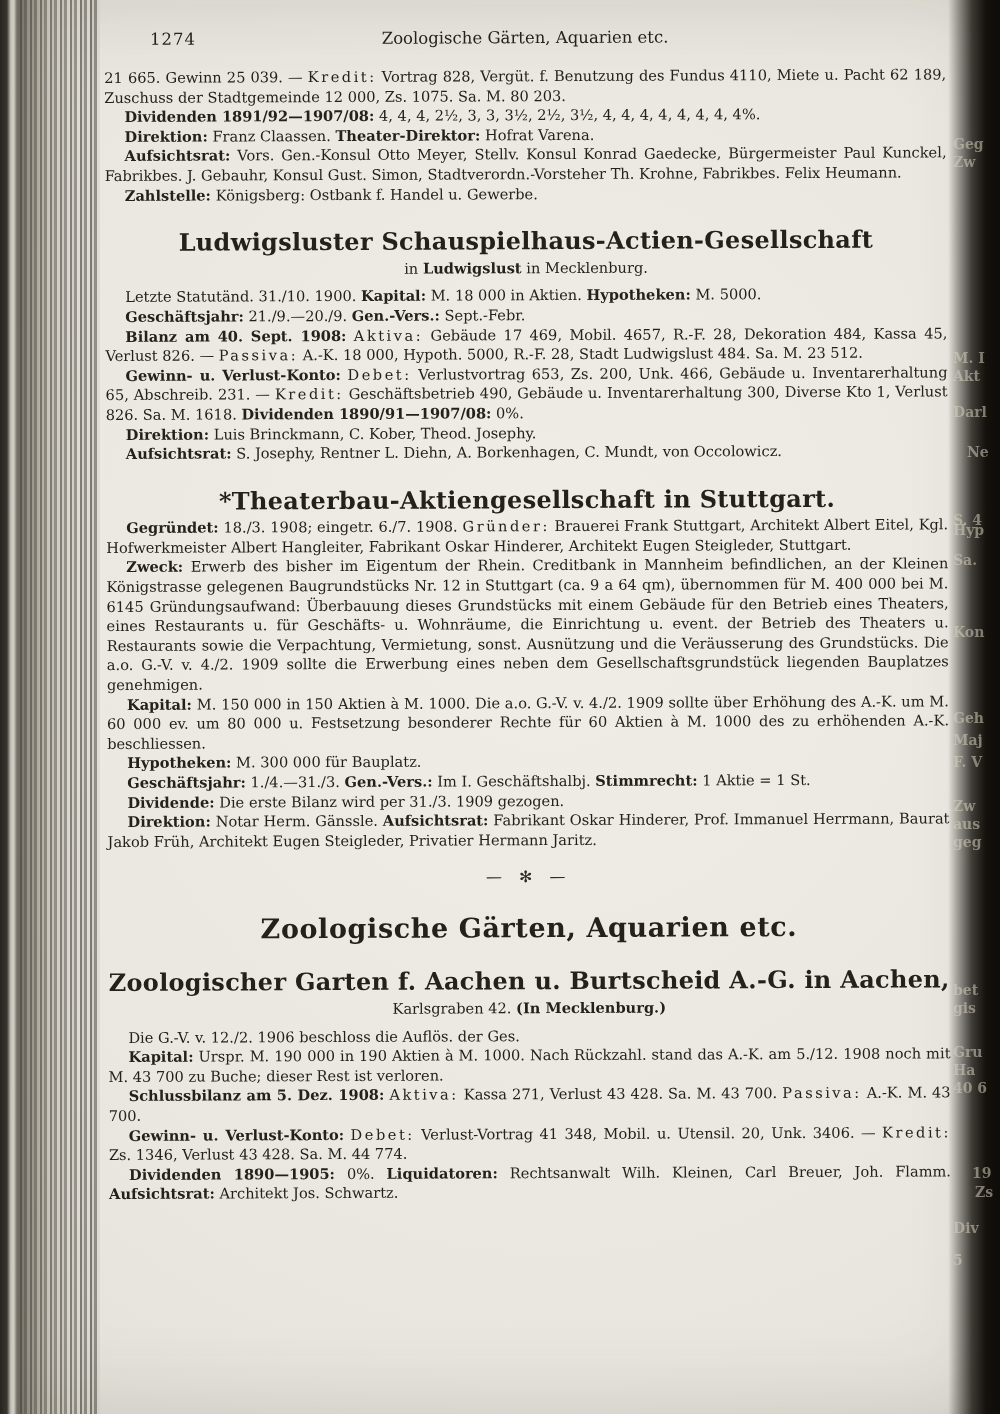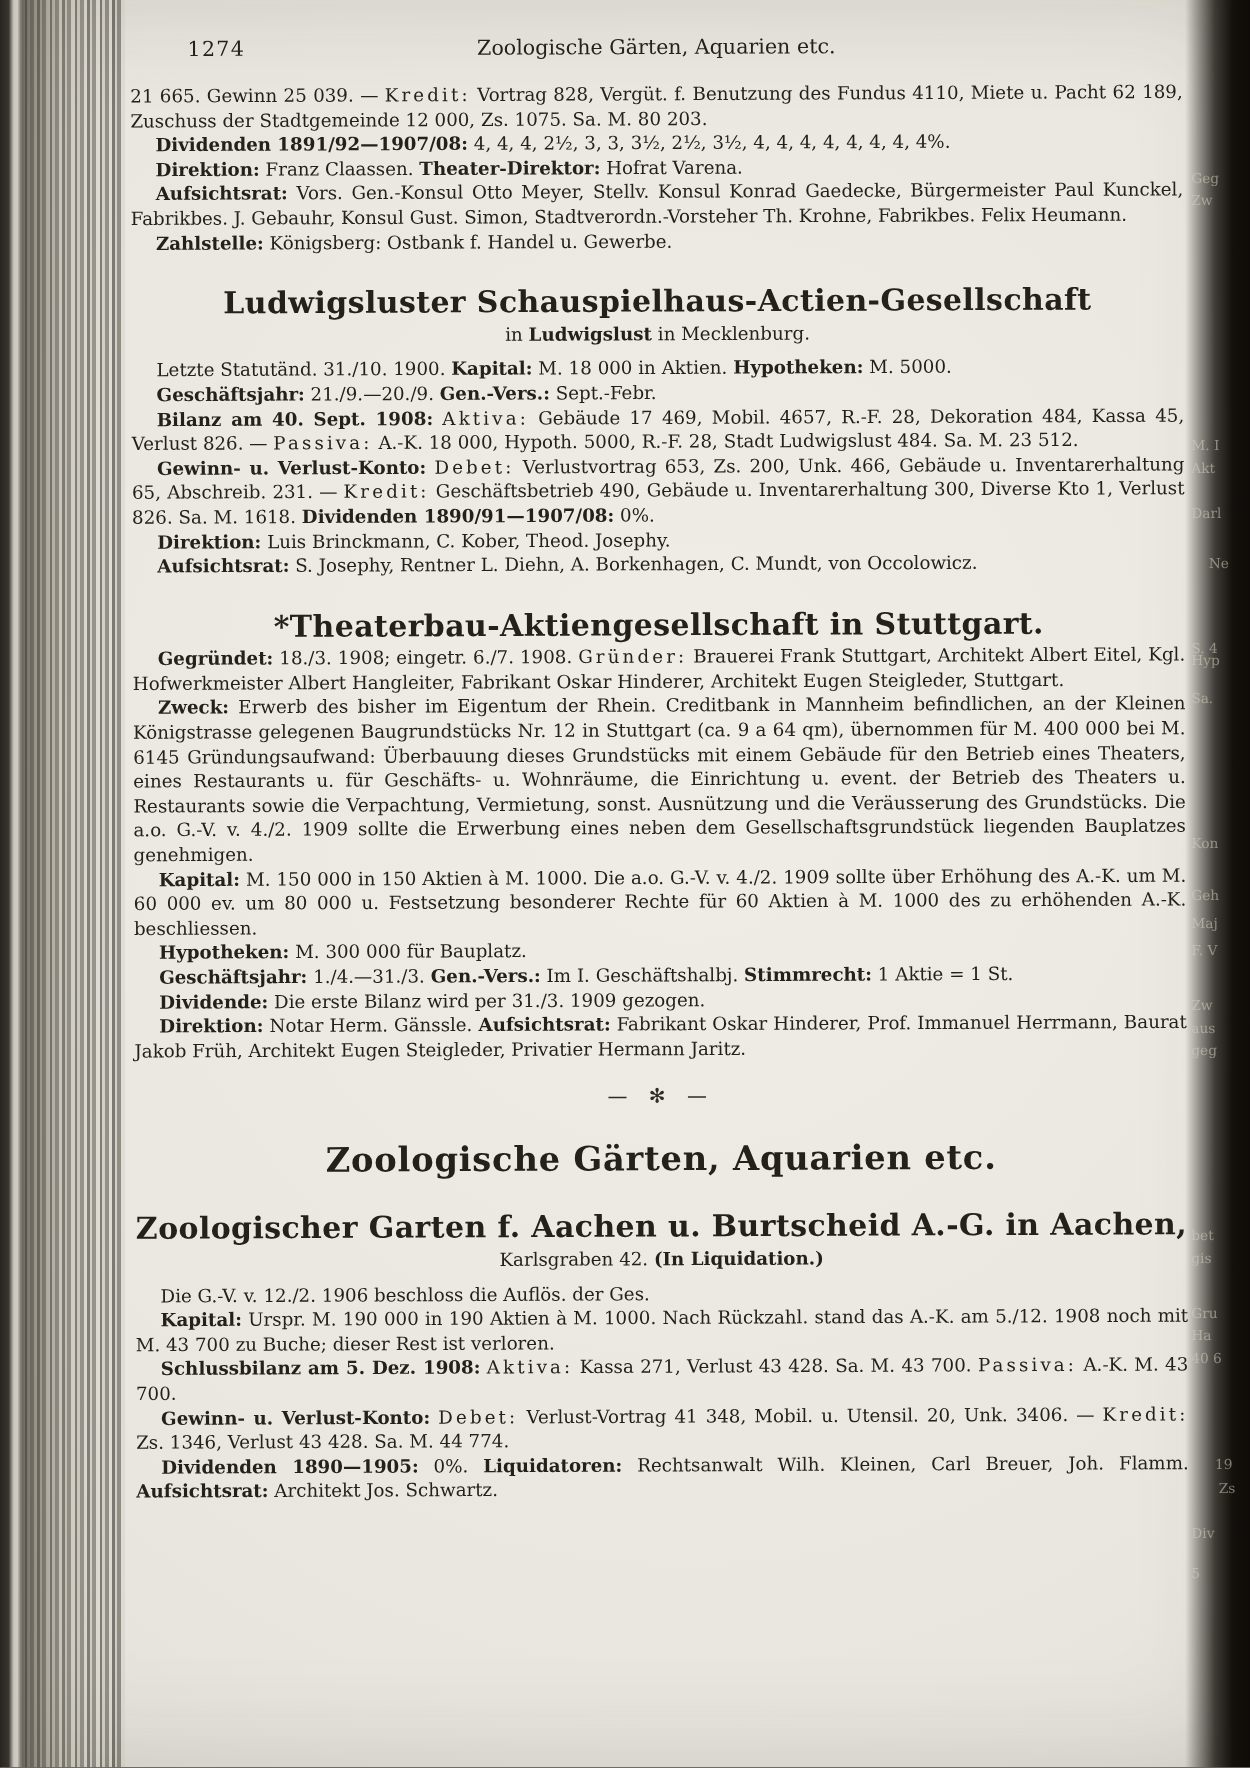--- a/index.html
+++ b/index.html
@@ -59,21 +59,21 @@
   }
 
   .right-band {
     position: absolute; right: 0; top: 0; bottom: 0; width: 52px; pointer-events: none;
     background: linear-gradient(90deg,
       rgba(24,20,16,0) 0, rgba(24,20,16,.35) 10px, rgba(22,18,14,.8) 24px,
       var(--edge_shadow, #14100c) 38px, #0e0b08 52px);
   }
   .edge-frag {
     position: absolute; left: 5px;
-    color: rgba(214,205,186,.55); font-size: 11px; white-space: nowrap;
+    color: rgba(214,205,186,.55); font-size: 14px; white-space: nowrap; font-weight: bold;
   }
 </style>
 </head>
 <body>
 
 <div class="scan">
   <div class="content">
     <header class="running-head">
       <span class="pagenum">1274</span>
       <span class="head-title">Zoologische Gärten, Aquarien etc.</span>
@@ -96,40 +96,40 @@
         <p class="para"><span class="b">Gegründet:</span><span> 18./3. 1908; eingetr. 6./7. 1908. </span><span class="sp">Gründer:</span><span> Brauerei Frank Stuttgart, Architekt Albert Eitel, Kgl. Hofwerkmeister Albert Hangleiter, Fabrikant Oskar Hinderer, Architekt Eugen Steigleder, Stuttgart.</span></p>
         <p class="para"><span class="b">Zweck:</span><span> Erwerb des bisher im Eigentum der Rhein. Creditbank in Mannheim befindlichen, an der Kleinen Königstrasse gelegenen Baugrundstücks Nr. 12 in Stuttgart (ca. 9 a 64 qm), übernommen für M. 400 000 bei M. 6145 Gründungsaufwand: Überbauung dieses Grundstücks mit einem Gebäude für den Betrieb eines Theaters, eines Restaurants u. für Geschäfts- u. Wohnräume, die Einrichtung u. event. der Betrieb des Theaters u. Restaurants sowie die Verpachtung, Vermietung, sonst. Ausnützung und die Veräusserung des Grundstücks. Die a.o. G.-V. v. 4./2. 1909 sollte die Erwerbung eines neben dem Gesellschaftsgrundstück liegenden Bauplatzes genehmigen.</span></p>
         <p class="para"><span class="b">Kapital:</span><span> M. 150 000 in 150 Aktien à M. 1000. Die a.o. G.-V. v. 4./2. 1909 sollte über Erhöhung des A.-K. um M. 60 000 ev. um 80 000 u. Festsetzung besonderer Rechte für 60 Aktien à M. 1000 des zu erhöhenden A.-K. beschliessen.</span></p>
         <p class="para"><span class="b">Hypotheken:</span><span> M. 300 000 für Bauplatz.</span></p>
         <p class="para"><span class="b">Geschäftsjahr:</span><span> 1./4.—31./3.  </span><span class="b">Gen.-Vers.:</span><span> Im I. Geschäftshalbj.  </span><span class="b">Stimmrecht:</span><span> 1 Aktie = 1 St.</span></p>
         <p class="para"><span class="b">Dividende:</span><span> Die erste Bilanz wird per 31./3. 1909 gezogen.</span></p>
         <p class="para"><span class="b">Direktion:</span><span> Notar Herm. Gänssle. </span><span class="b">Aufsichtsrat:</span><span> Fabrikant Oskar Hinderer, Prof. Immanuel Herrmann, Baurat Jakob Früh, Architekt Eugen Steigleder, Privatier Hermann Jaritz.</span></p>
         <div class="ornament">— ✻ —</div>
         <div class="section-title">Zoologische Gärten, Aquarien etc.</div>
         <div class="entry-title">Zoologischer Garten f. Aachen u. Burtscheid A.-G. in Aachen,</div>
-        <p class="para subtitle"><span>Karlsgraben 42.  </span><span class="b">(In Liquidation.)</span></p>
+        <p class="para subtitle"><span>Karlsgraben 42.  </span><span class="b">(In Mecklenburg.)</span></p>
         <p class="para"><span>Die G.-V. v. 12./2. 1906 beschloss die Auflös. der Ges.</span></p>
         <p class="para"><span class="b">Kapital:</span><span> Urspr. M. 190 000 in 190 Aktien à M. 1000. Nach Rückzahl. stand das A.-K. am 5./12. 1908 noch mit M. 43 700 zu Buche; dieser Rest ist verloren.</span></p>
         <p class="para"><span class="b">Schlussbilanz am 5. Dez. 1908:</span><span> </span><span class="sp">Aktiva:</span><span> Kassa 271, Verlust 43 428. Sa. M. 43 700. </span><span class="sp">Passiva:</span><span> A.-K. M. 43 700.</span></p>
         <p class="para"><span class="b">Gewinn- u. Verlust-Konto:</span><span> </span><span class="sp">Debet:</span><span> Verlust-Vortrag 41 348, Mobil. u. Utensil. 20, Unk. 3406. — </span><span class="sp">Kredit:</span><span> Zs. 1346, Verlust 43 428. Sa. M. 44 774.</span></p>
         <p class="para"><span class="b">Dividenden 1890—1905:</span><span> 0%.  </span><span class="b">Liquidatoren:</span><span> Rechtsanwalt Wilh. Kleinen, Carl Breuer, Joh. Flamm.  </span><span class="b">Aufsichtsrat:</span><span> Architekt Jos. Schwartz.</span></p>
       </main>
   </div>
   <div class="left-band"></div>
   <div class="right-band" id="edgeband">
       <span class="edge-frag" style="top: 136px;">Geg</span>
       <span class="edge-frag" style="top: 154px;">Zw</span>
       <span class="edge-frag" style="top: 350px;">M. I</span>
       <span class="edge-frag" style="top: 368px;">Akt</span>
       <span class="edge-frag" style="top: 404px;">Darl</span>
       <span class="edge-frag" style="top: 444px; padding-left: 14px;">Ne</span>
       <span class="edge-frag" style="top: 512px;">S. 4</span>
       <span class="edge-frag" style="top: 522px;">Hyp</span>
       <span class="edge-frag" style="top: 552px;">Sa.</span>
-      <span class="edge-frag" style="top: 668px;">Kon</span>
+      <span class="edge-frag" style="top: 624px;">Kon</span>
       <span class="edge-frag" style="top: 710px;">Geh</span>
       <span class="edge-frag" style="top: 732px; text-align: right;">Maj</span>
       <span class="edge-frag" style="top: 754px;">F. V</span>
       <span class="edge-frag" style="top: 798px;">Zw</span>
       <span class="edge-frag" style="top: 816px;">aus</span>
       <span class="edge-frag" style="top: 834px;">geg</span>
       <span class="edge-frag" style="top: 982px;">bet</span>
       <span class="edge-frag" style="top: 1000px;">gis</span>
       <span class="edge-frag" style="top: 1044px;">Gru</span>
       <span class="edge-frag" style="top: 1062px;">Ha</span>

